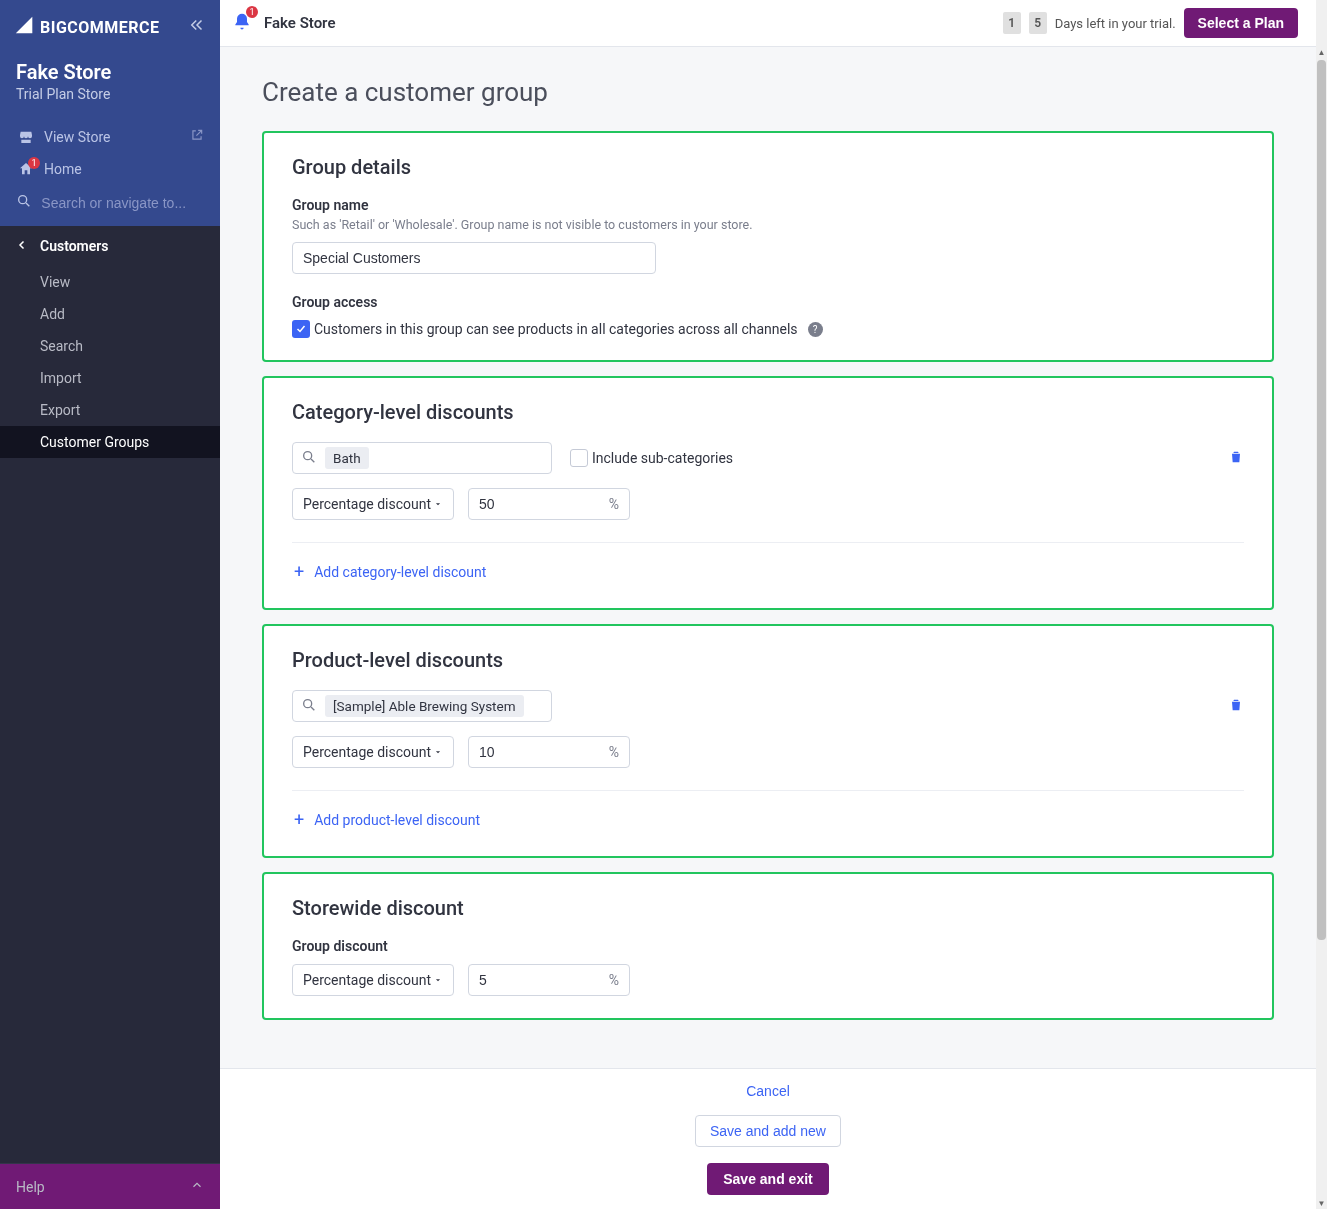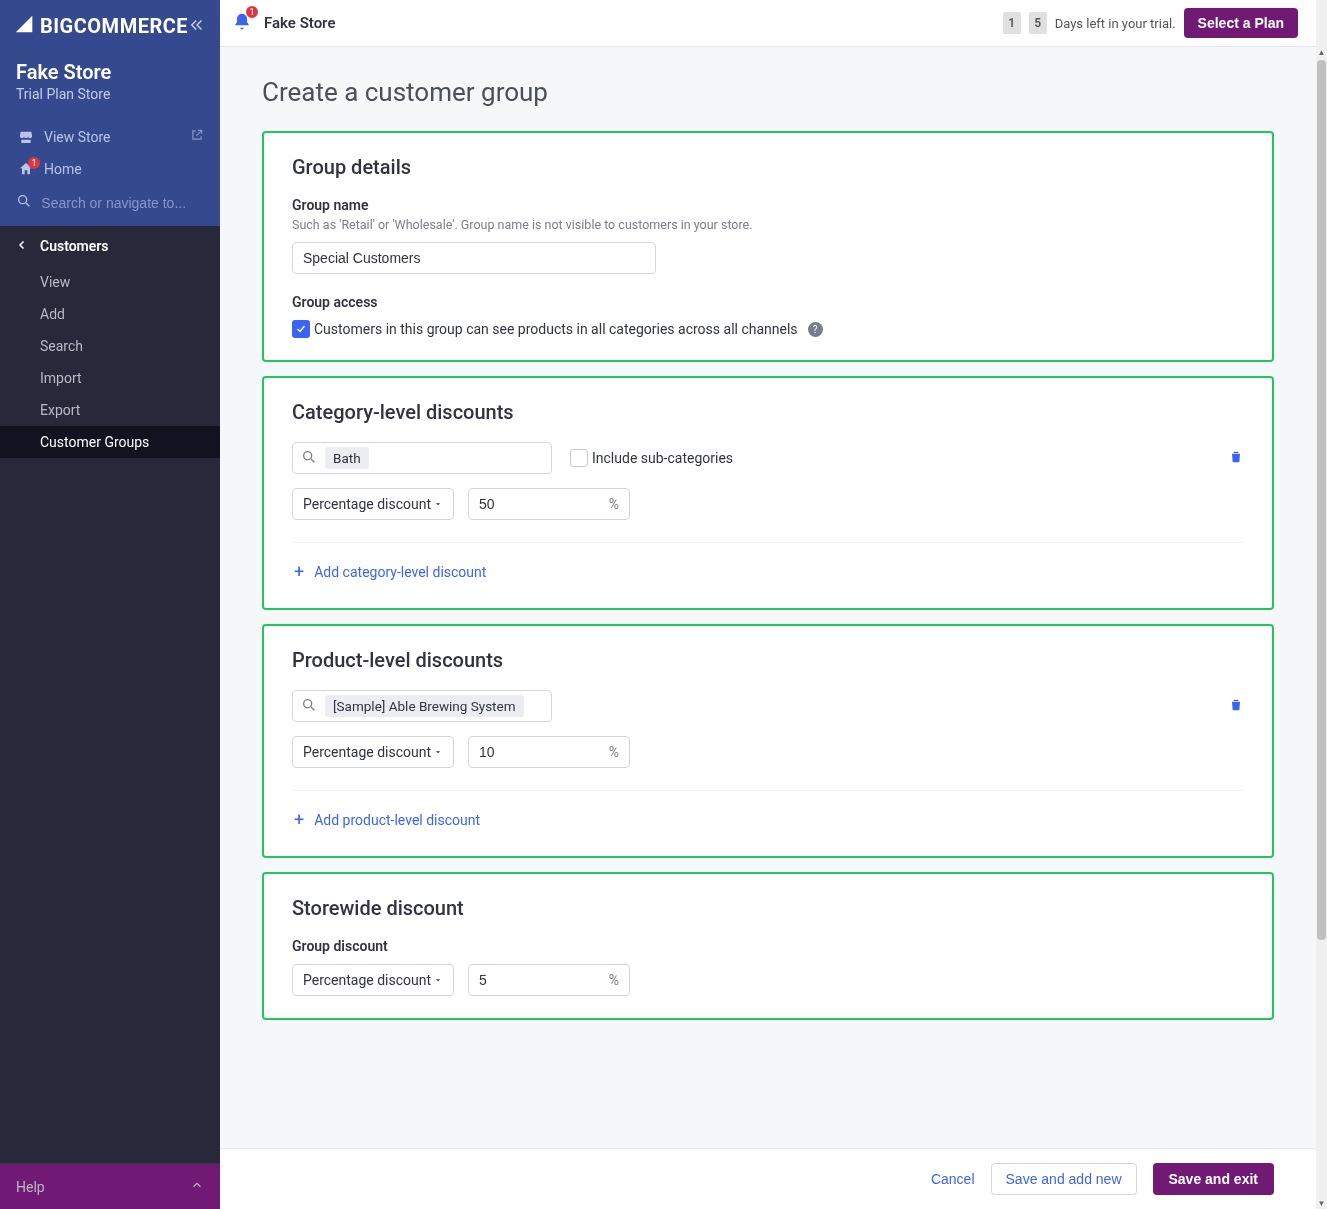--- a/index.html
+++ b/index.html
@@ -1,20 +1,20 @@
 <!DOCTYPE html>
 <html><head>
 <meta charset="utf-8">
 <style>
 * { box-sizing: border-box; margin: 0; padding: 0; }
 body { font-family: -apple-system, BlinkMacSystemFont, "Segoe UI", Roboto, Helvetica, Arial, sans-serif; font-size: 14px; color: #313440; background: #f6f7f9; width: 1327px; height: 1209px; overflow: hidden; position: relative; }
 .sidebar { position: absolute; left: 0; top: 0; width: 220px; height: 100%; background: #273a8a; color: #fff; display: flex; flex-direction: column; }
 .sidebar-top { background: #34498e; }
 .logo-row { display: flex; align-items: center; justify-content: space-between; padding: 10px 14px; height: 52px; }
-.logo { display: flex; align-items: flex-start; font-weight: 700; font-size: 20px; letter-spacing: 0.5px; color: #fff; }
+.logo { display: flex; align-items: flex-end; font-weight: 700; font-size: 16px; letter-spacing: 0.5px; color: #fff; }
 .logo svg { margin-right: 4px; }
 .collapse-btn { color: #c5cde6; cursor: pointer; }
 .store-block { padding: 8px 16px 18px; }
 .store-name { font-size: 20px; font-weight: 600; color: #fff; }
 .store-plan { font-size: 14px; color: #c5cde6; margin-top: 2px; }
 .nav-item { display: flex; align-items: flex-end; padding: 8px 16px; color: #bac4e6; cursor: pointer; font-size: 14px; }
 .nav-item .ico { width: 20px; margin-right: 8px; display: flex; align-items: center; justify-content: center; position: relative; }
 .nav-item .ext { margin-left: auto; color: #8a96c6; }
 .badge-red { position: absolute; top: -4px; right: -4px; background: #db3643; color: #fff; border-radius: 8px; font-size: 9px; min-width: 12px; height: 12px; line-height: 12px; text-align: center; padding: 0 2px; }
 .search-row { display: flex; align-items: center; padding: 8px 16px 14px; color: #bac4e6; }
@@ -65,21 +65,21 @@
 .amount-input input { border: none; outline: none; font-size: 14px; width: 100px; color: #313440; }
 .amount-input .unit { color: #7a7e8c; }
 .trash { color: #3c64f4; cursor: pointer; margin-left: auto; }
 .row-top { display: flex; align-items: center; gap: 18px; }
 .row-top .trash-holder { margin-left: auto; }
 .mt14 { margin-top: 14px; }
 .hr { border: none; border-top: 1px solid #eceef3; margin: 22px 0 14px; }
 .add-link { display: flex; align-items: center; gap: 10px; color: #3c64f4; cursor: pointer; font-size: 14px; padding: 4px 2px; }
 .add-link .plus { font-size: 18px; font-weight: 400; }
 
-.footer-bar { background: #fff; border-top: 1px solid #e3e6ec; padding: 14px 42px; display: flex; justify-content: flex-end; align-items: center; gap: 16px; }
+.footer-bar { background: #fff; border-top: 1px solid #e3e6ec; padding: 14px 42px; display: flex; justify-content: flex-end; align-items: center; gap: 16px; flex-direction: column; }
 
 .rscroll { position: absolute; right: 0; top: 0; width: 11px; height: 100%; background: #f0f0f0; }
 .rscroll .thumb { position: absolute; left: 1px; width: 9px; background: #c0c0c0; border-radius: 4px; }
 .rscroll .arrow { position: absolute; left: 0; width: 11px; height: 11px; text-align: center; font-size: 8px; line-height: 11px; color: #666; }
 </style>
 </head>
 <body>
 
 <div class="sidebar">
   <div class="sidebar-top">

